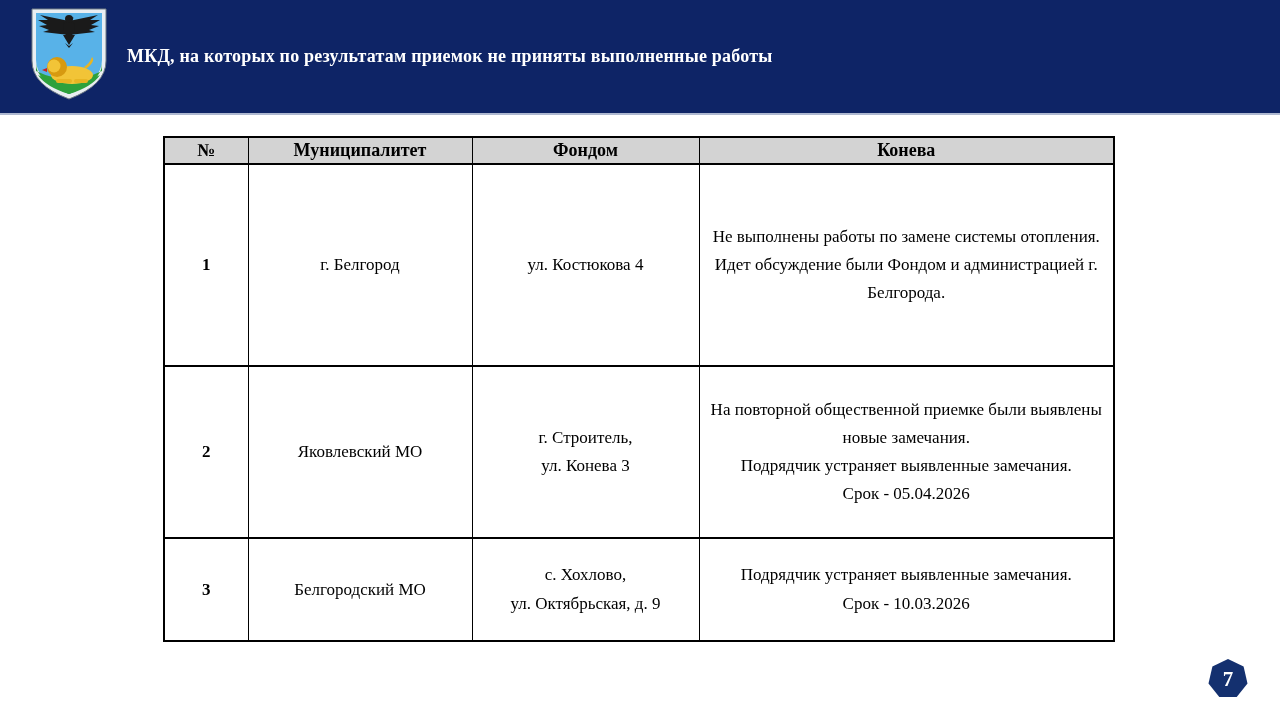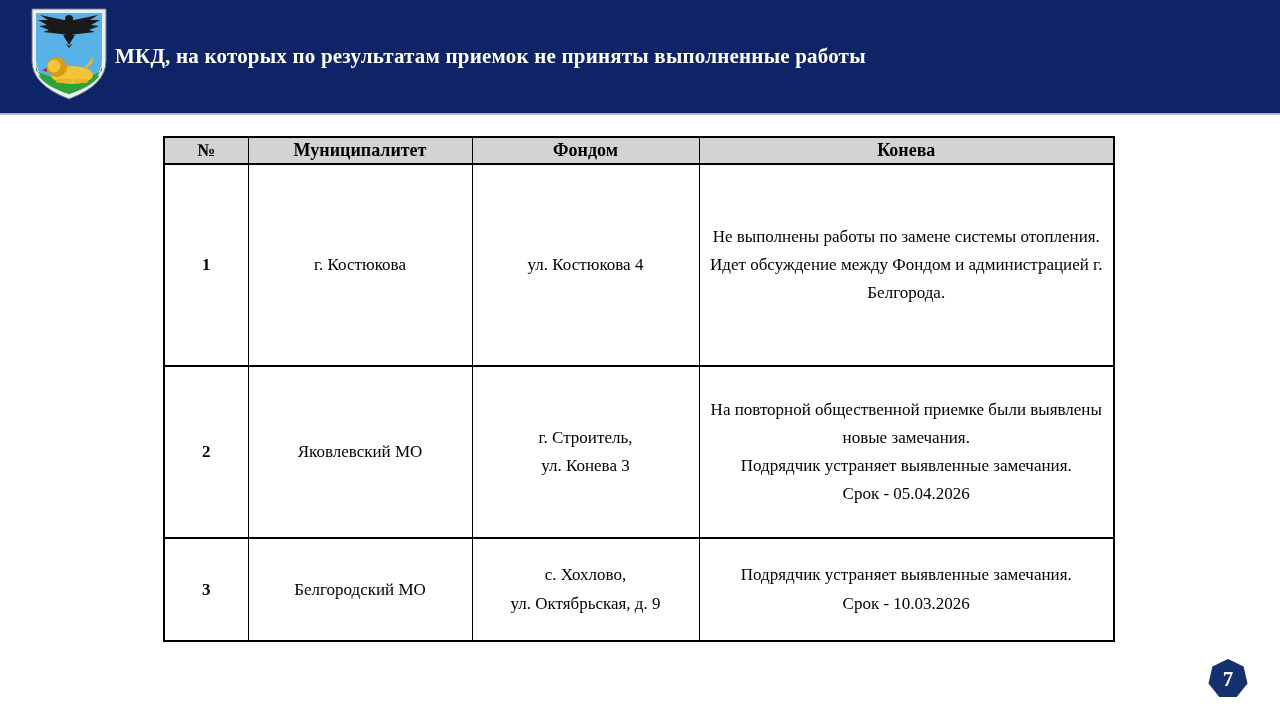--- a/index.html
+++ b/index.html
@@ -16,24 +16,24 @@
     position: absolute; left: 0; top: 0;
     width: 1280px; height: 113px;
     background: #0e2466;
     border-bottom: 2px solid #aeb8d0;
   }
   .emblem-wrap {
     position: absolute; left: 30px; top: 7px;
     width: 78px; height: 94px;
   }
   .slide-title {
-    position: absolute; left: 115px; top: 0;
+    position: absolute; left: 127px; top: 0;
     height: 113px; width: 1100px;
     display: flex; align-items: center;
-    color: #ffffff; font-weight: bold; font-size: 21px;
+    color: #ffffff; font-weight: bold; font-size: 18px;
     letter-spacing: 0.2px;
   }
 
   
   .mkd-table {
     position: absolute; left: 163px; top: 136px;
     border-collapse: collapse;
     table-layout: fixed;
     width: 950px;
     background: #ffffff;
@@ -125,23 +125,23 @@
     <tr>
       <th>№</th>
       <th>Муниципалитет</th>
       <th>Фондом</th>
       <th>Конева</th>
     </tr>
   </thead>
   <tbody>
     <tr class="row-1">
       <td class="cell-num">1</td>
-      <td>г. Костюкова</td>
+      <td>г. Белгород</td>
       <td class="cell-multiline">ул. Костюкова 4</td>
-      <td class="cell-multiline">Не выполнены работы по замене системы отопления. Идет обсуждение между Фондом и администрацией г. Белгорода.</td>
+      <td class="cell-multiline">Не выполнены работы по замене системы отопления. Идет обсуждение были Фондом и администрацией г. Белгорода.</td>
     </tr>
     <tr class="row-2">
       <td class="cell-num">2</td>
       <td>Яковлевский МО</td>
       <td class="cell-multiline">г. Строитель,
 ул. Конева 3</td>
       <td class="cell-multiline">На повторной общественной приемке были выявлены новые замечания.
 Подрядчик устраняет выявленные замечания.
 Срок - 05.04.2026</td>
     </tr>

